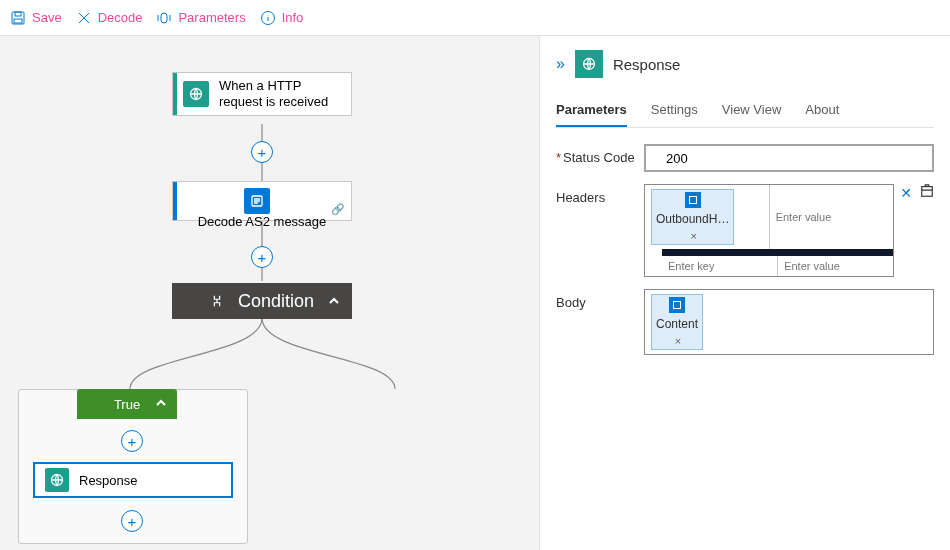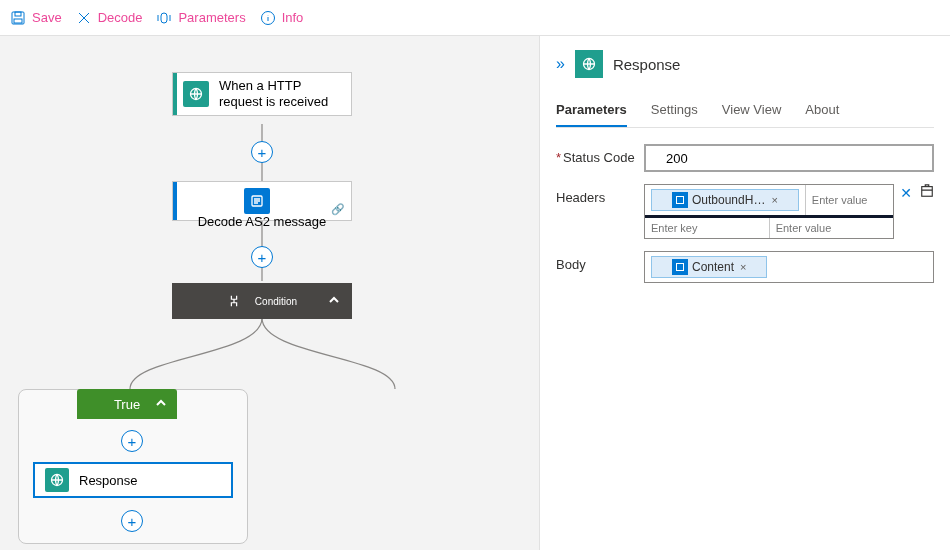--- a/index.html
+++ b/index.html
@@ -17,24 +17,24 @@
 
 
 .node { position: absolute; background: #fff; border: 1px solid #c8c8c8; display: flex; align-items: center; padding: 6px 10px; font-size: 13px; }
 .node .bar { position: absolute; left: 0; top: 0; bottom: 0; width: 4px; }
 .node-icon { width: 26px; height: 26px; display: flex; align-items: center; justify-content: center; border-radius: 2px; margin-right: 10px; flex-shrink: 0; }
 .node-icon svg { width: 16px; height: 16px; }
 .link-icon { position: absolute; right: 6px; bottom: 4px; color: #888; font-size: 11px; }
 
 .add-btn { position: absolute; width: 22px; height: 22px; border-radius: 50%; background: #fff; border: 1px solid #0078d4; color: #0078d4; display: flex; align-items: center; justify-content: center; font-size: 15px; cursor: pointer; font-weight: 400; }
 
-.cond-node { position: absolute; background: #484644; color: #fff; display: flex; align-items: center; justify-content: center; font-size: 10px; gap: 14px; }
+.cond-node { position: absolute; background: #484644; color: #fff; display: flex; align-items: center; justify-content: center; font-size: 18px; gap: 14px; }
 .cond-node .chev { position: absolute; right: 12px; }
 
-.branch-box { position: absolute; border: 1px solid #c8c8c8; border-radius: 8px; background: #f9f9f9; }
+.branch-box { position: absolute; border: 1px solid #c8c8c8; border-radius: 3px; background: #f9f9f9; }
 .branch-header { height: 30px; display: flex; align-items: center; justify-content: center; color: #fff; font-size: 13px; position: relative; border-radius: 3px 3px 0 0; }
 .branch-header .chev { position: absolute; right: 10px; }
 
 .resp-node { background: #fff; border: 2px solid #0078d4; display: flex; align-items: center; padding: 6px 10px; font-size: 13px; }
 
 
 svg.wires { position: absolute; top: 0; left: 0; width: 100%; height: 100%; pointer-events: none; }
 svg.wires path { stroke: #8a8886; stroke-width: 1.2; fill: none; }
 
 
@@ -50,25 +50,25 @@
 
 .form { margin-top: 16px; font-size: 13px; color: #323130; }
 .row { display: flex; align-items: flex-start; margin-bottom: 12px; }
 .row .label { width: 88px; padding-top: 6px; color: #323130; }
 .req::before { content: "*"; color: #a4262c; margin-right: 2px; }
 .row .ctrl { flex: 1; }
 
 input[type=text].tinput { width: 100%; height: 28px; border: 2px solid #a3a3a3; padding: 0 20px; font-size: 13px; }
 .kv-table { border: 1px solid #8a8886; }
 .kv-row { display: flex; }
-.kv-row + .kv-row { border-top: 3px solid #0f172a; }
+.kv-row + .kv-row { border-top: 7px solid #0f172a; margin-left: 17px; }
 .kv-cell { flex: 1; padding: 4px 6px; display: flex; align-items: center; }
 .kv-cell + .kv-cell { border-left: 1px solid #c8c8c8; }
 .kv-cell input { border: none; outline: none; width: 100%; font-size: 11px; }
-.token { display: inline-flex; align-items: center; background: #deecf9; border: 1px solid #8fc4ea; padding: 2px 20px; font-size: 12px; gap: 4px; }
+.token { display: inline-flex; align-items: center; background: #deecf9; border: 1px solid #8fc4ea; padding: 2px 4px; font-size: 12px; gap: 4px; flex-direction: column; }
 .token .ti { width: 16px; height: 16px; background: #0078d4; display: flex; align-items: center; justify-content: center; }
 .token .ti svg { width: 10px; height: 10px; }
 .token .tx { color: #605e5c; cursor: pointer; font-size: 11px; margin-left: 2px; }
 
 .hdr-actions { display: flex; align-items: center; gap: 8px; margin-left: 6px; }
 .hdr-actions .act { color: #0078d4; cursor: pointer; font-size: 14px; }
 
 .body-box { border: 1px solid #8a8886; padding: 4px 6px; min-height: 30px; display: flex; align-items: center; }
 
 .addparam { margin-top: 8px; border: 1px solid #8a8886; height: 32px; display: flex; align-items: center; justify-content: space-between; padding: 0 10px; color: #605e5c; cursor: pointer; }

